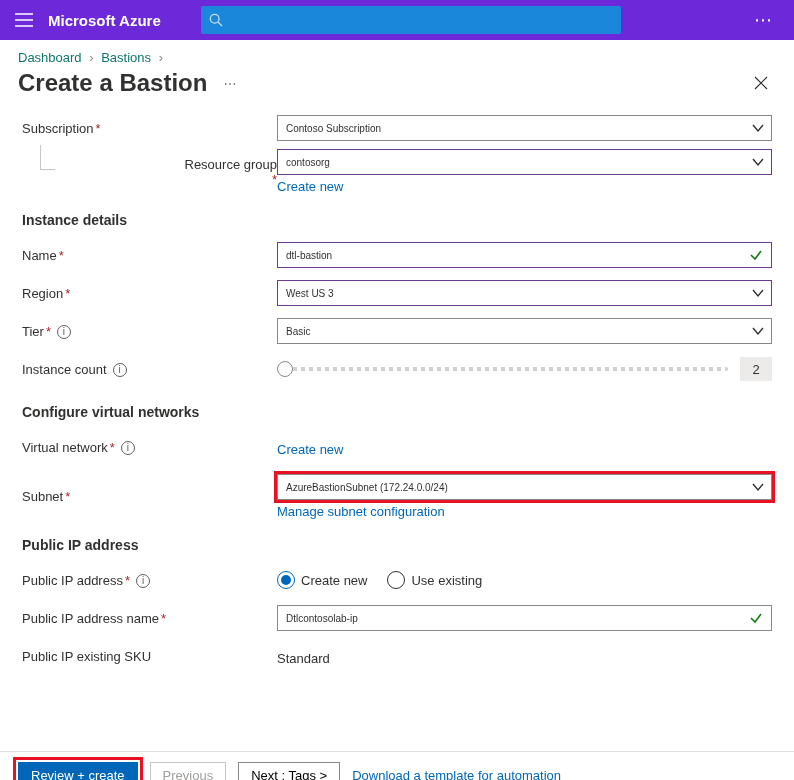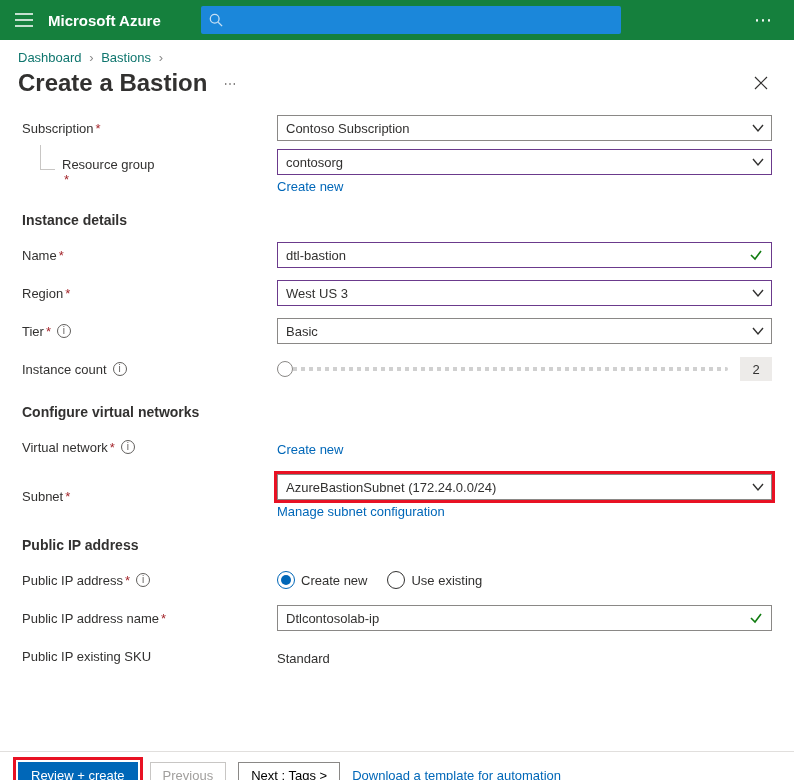--- a/index.html
+++ b/index.html
@@ -1,45 +1,45 @@
 <!DOCTYPE html>
 <html><head>
 <meta charset="utf-8">
 <style>
   * { box-sizing: border-box; margin: 0; padding: 0; }
   body { font-family: "Segoe UI", Arial, sans-serif; font-size: 13px; color: #323130; background: #fff; width: 794px; }
-  .topbar { background: #15803d; color: #fff; height: 40px; display: flex; align-items: center; padding: 16px 8px; }
+  .topbar { background: #6d28d9; color: #fff; height: 40px; display: flex; align-items: center; padding: 16px 8px; }
   .hamburger { width: 32px; height: 32px; display:flex; align-items:center; justify-content:center; cursor:pointer; }
   .brand { font-size: 15px; font-weight: 600; margin-left: 8px; margin-right: 40px; white-space: nowrap; }
   .searchbar { flex: 1; max-width: 420px; height: 28px; background: #1b87da; display:flex; align-items:center; border-radius:2px; padding: 0 8px; color:#c7e0f4; }
   .searchbar input { background: transparent; border:none; outline:none; color:#fff; font-size:13px; flex:1; margin-left:6px; }
   .searchbar input::placeholder { color: #c7e0f4; }
   .top-extra { margin-left:auto; padding: 0 12px; color:#fff; cursor:pointer; font-size:18px; letter-spacing:2px;}
   .breadcrumb { padding: 10px 18px 4px; font-size: 13px; }
   .breadcrumb a { color: #0f766e; text-decoration: none; }
   .breadcrumb .chev { color: #888; margin: 0 4px; }
   .page-head { display:flex; align-items:center; padding: 0 18px 14px; }
   .page-title { font-size: 24px; font-weight:600; }
   .more-dots { margin-left:16px; color:#605e5c; cursor:pointer; }
   .close-x { margin-left:auto; font-size:18px; cursor:pointer; color:#323130; padding:4px 8px;}
   .content { padding: 0 22px 0px; height: 640px; overflow:hidden; }
   .row { display:flex; align-items:center; min-height:34px; margin-bottom:4px; }
   .row.spaced { margin-bottom: 10px; }
-  .label-col { width: 255px; display:flex; align-items:flex-start; font-size:13px; color:#323130; }
+  .label-col { width: 255px; display:flex; align-items:flex-end; font-size:13px; color:#323130; }
   .label-col.indent { padding-left: 40px; position:relative;flex-direction:column; }
   .label-col.indent::before{
     content:""; position:absolute; left:18px; top:-12px; width:14px; height:24px;
     border-left:1px solid #c8c6c4; border-bottom:1px solid #c8c6c4;
   }
   .req { color:#a4262c; margin-left:2px; }
   .info { display:inline-flex; width:14px; height:14px; border:1px solid #605e5c; border-radius:50%; align-items:center; justify-content:center; font-size:10px; color:#605e5c; margin-left:6px; cursor:help;}
   .field-col { flex:1; }
   .select, .input {
     width: 100%; height: 26px; border:1px solid #8a8886; display:flex; align-items:center;
-    padding: 0 18px 0 8px; background:#fff; position:relative; font-size:13px; cursor:pointer;
+    padding: 0 18px 0 8px; background:#fff; position:relative; font-size:10px; cursor:pointer;
   }
   .select .chev-d, .input .chev-d { position:absolute; right:6px; top:5px; }
   .input.validated { border-color:#6b3a8c; }
   .input .check { position:absolute; right:8px; top:5px; color:#107c10; }
   .select.highlight { outline:3px solid #e81123; outline-offset:0; }
   .link { color:#0067b8; font-size:13px; text-decoration:none; cursor:pointer; display:inline-block; margin-top:4px; }
   .section-h { font-weight:600; font-size:14px; margin: 18px 0 10px; }
   .slider-wrap { flex:1; display:flex; align-items:center; }
   .slider-track { flex:1; height:4px; background: repeating-linear-gradient(90deg,#d0d0d0 0 4px,transparent 4px 8px); position:relative; border-radius:2px; }
   .slider-thumb { position:absolute; left:0; top:-6px; width:16px; height:16px; border-radius:50%; background:#fff; border:1px solid #8a8886; }

